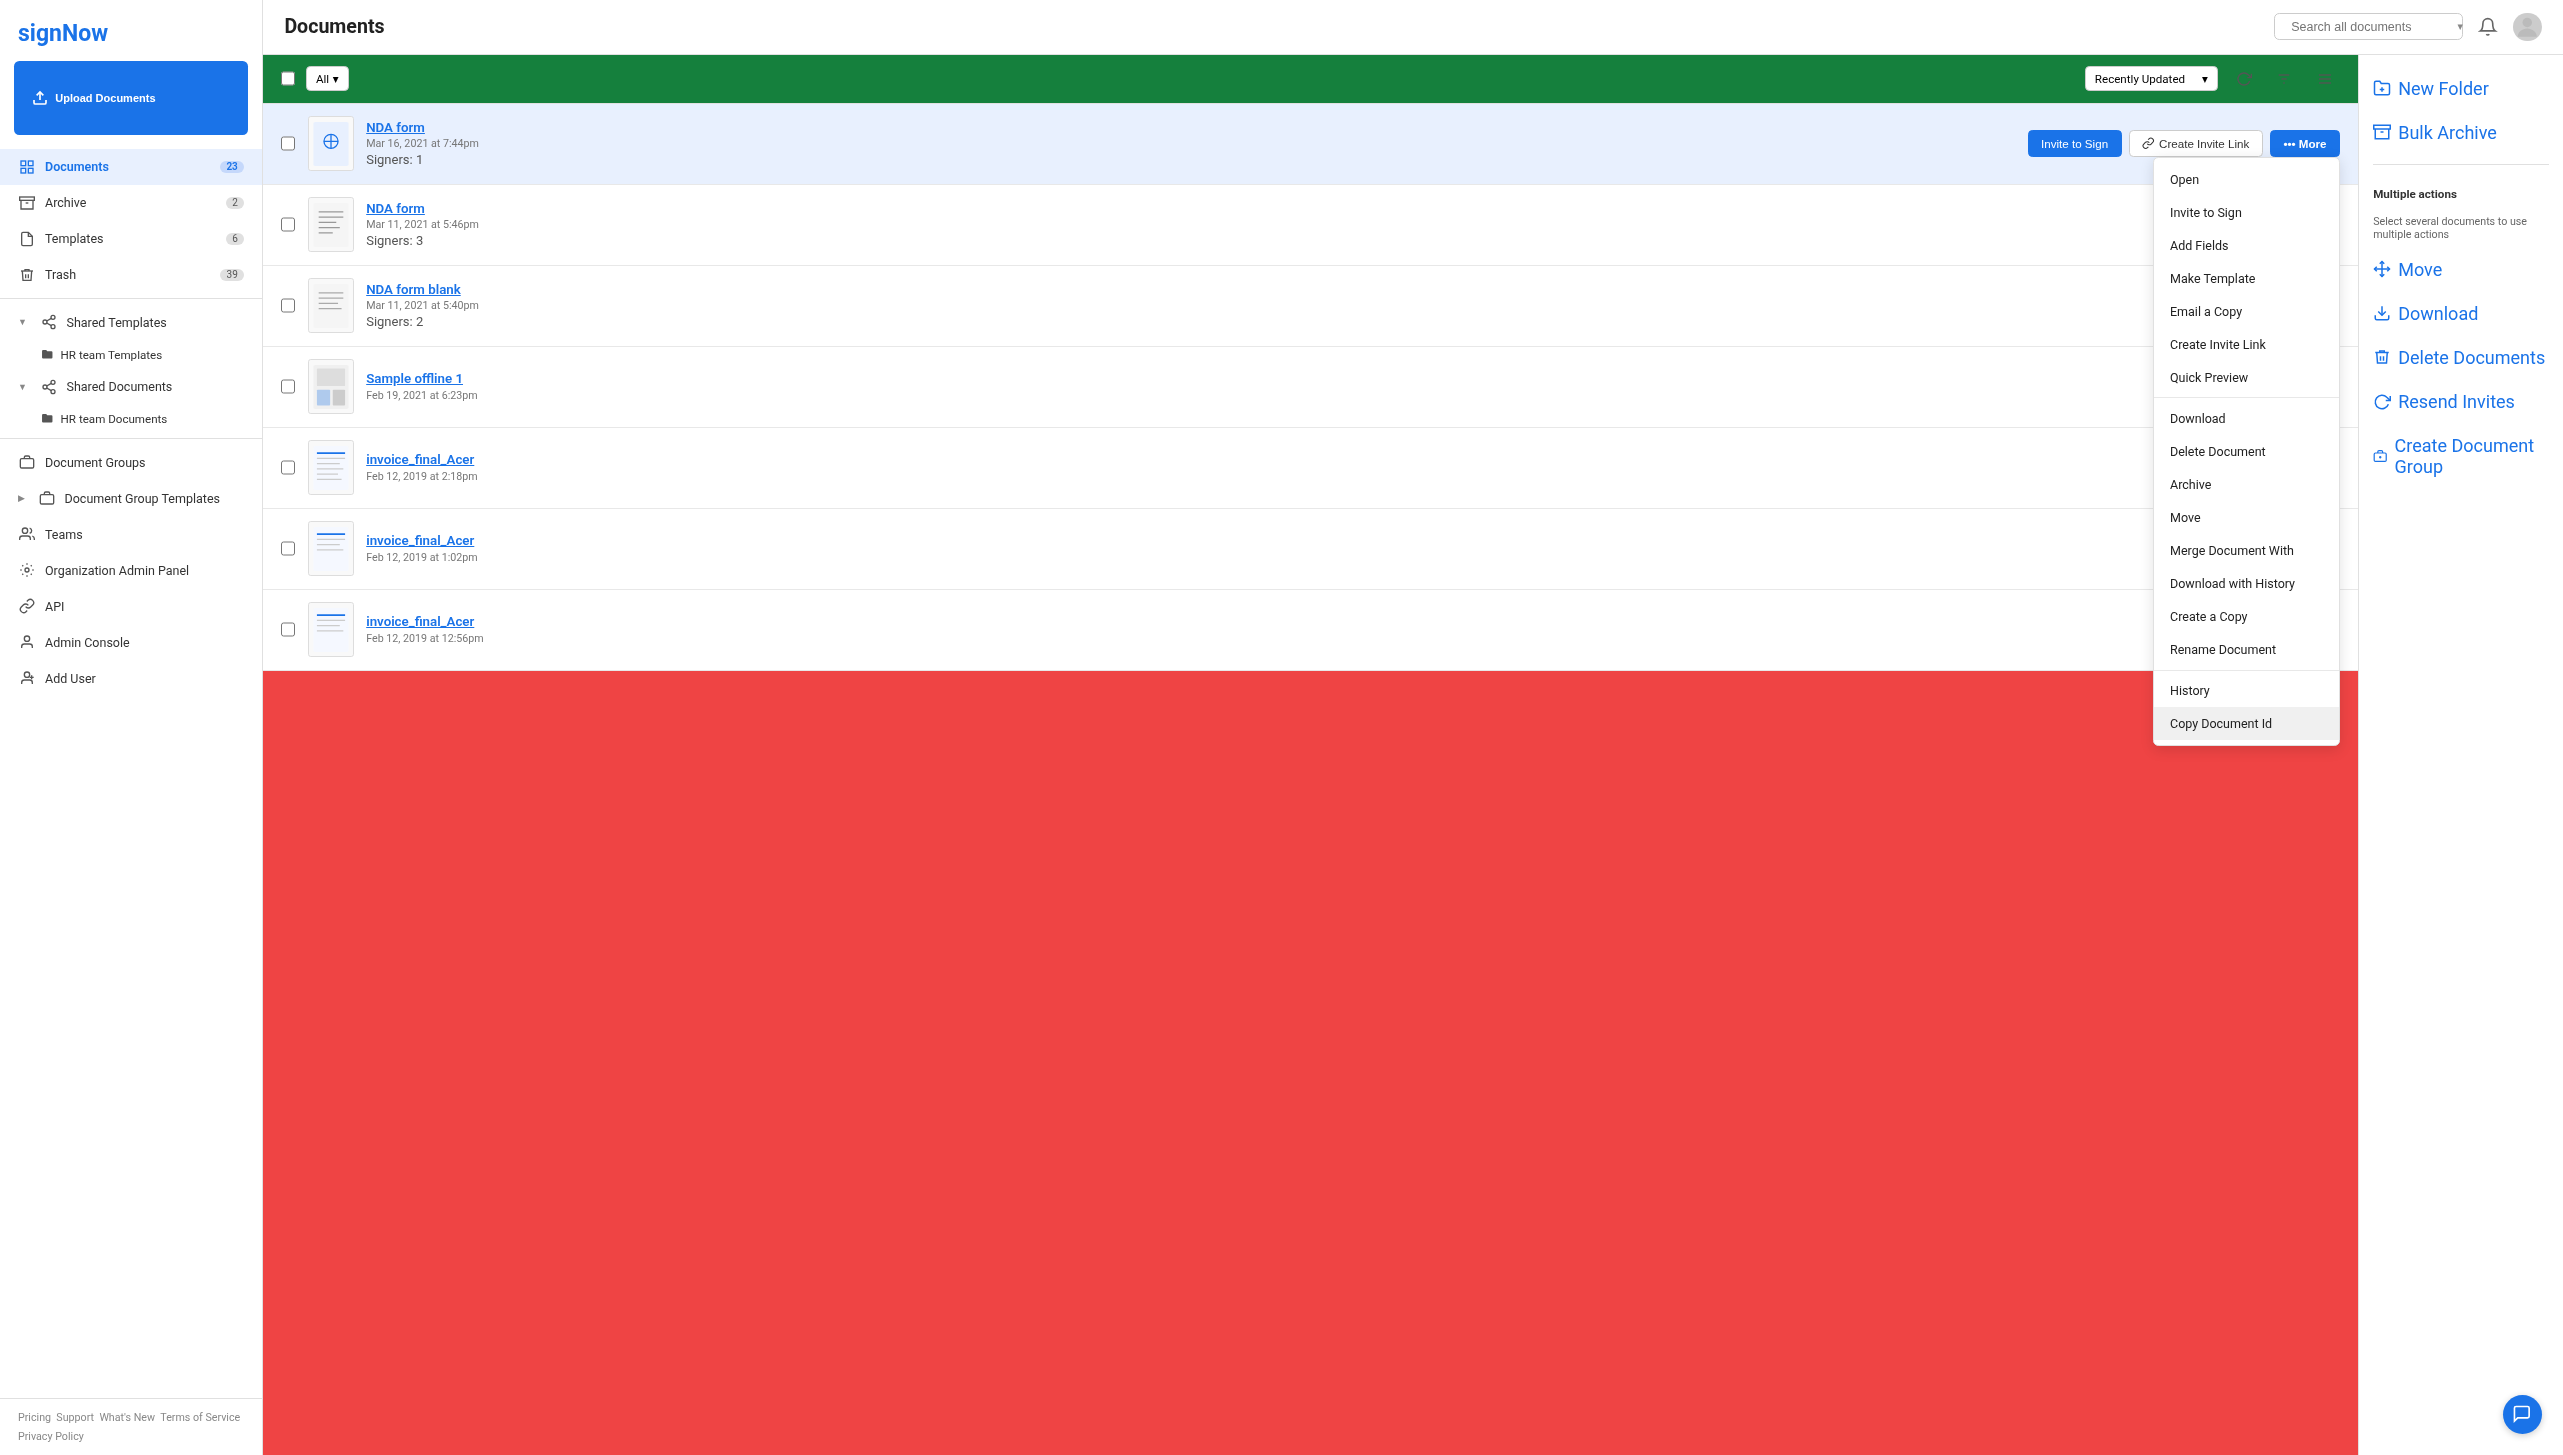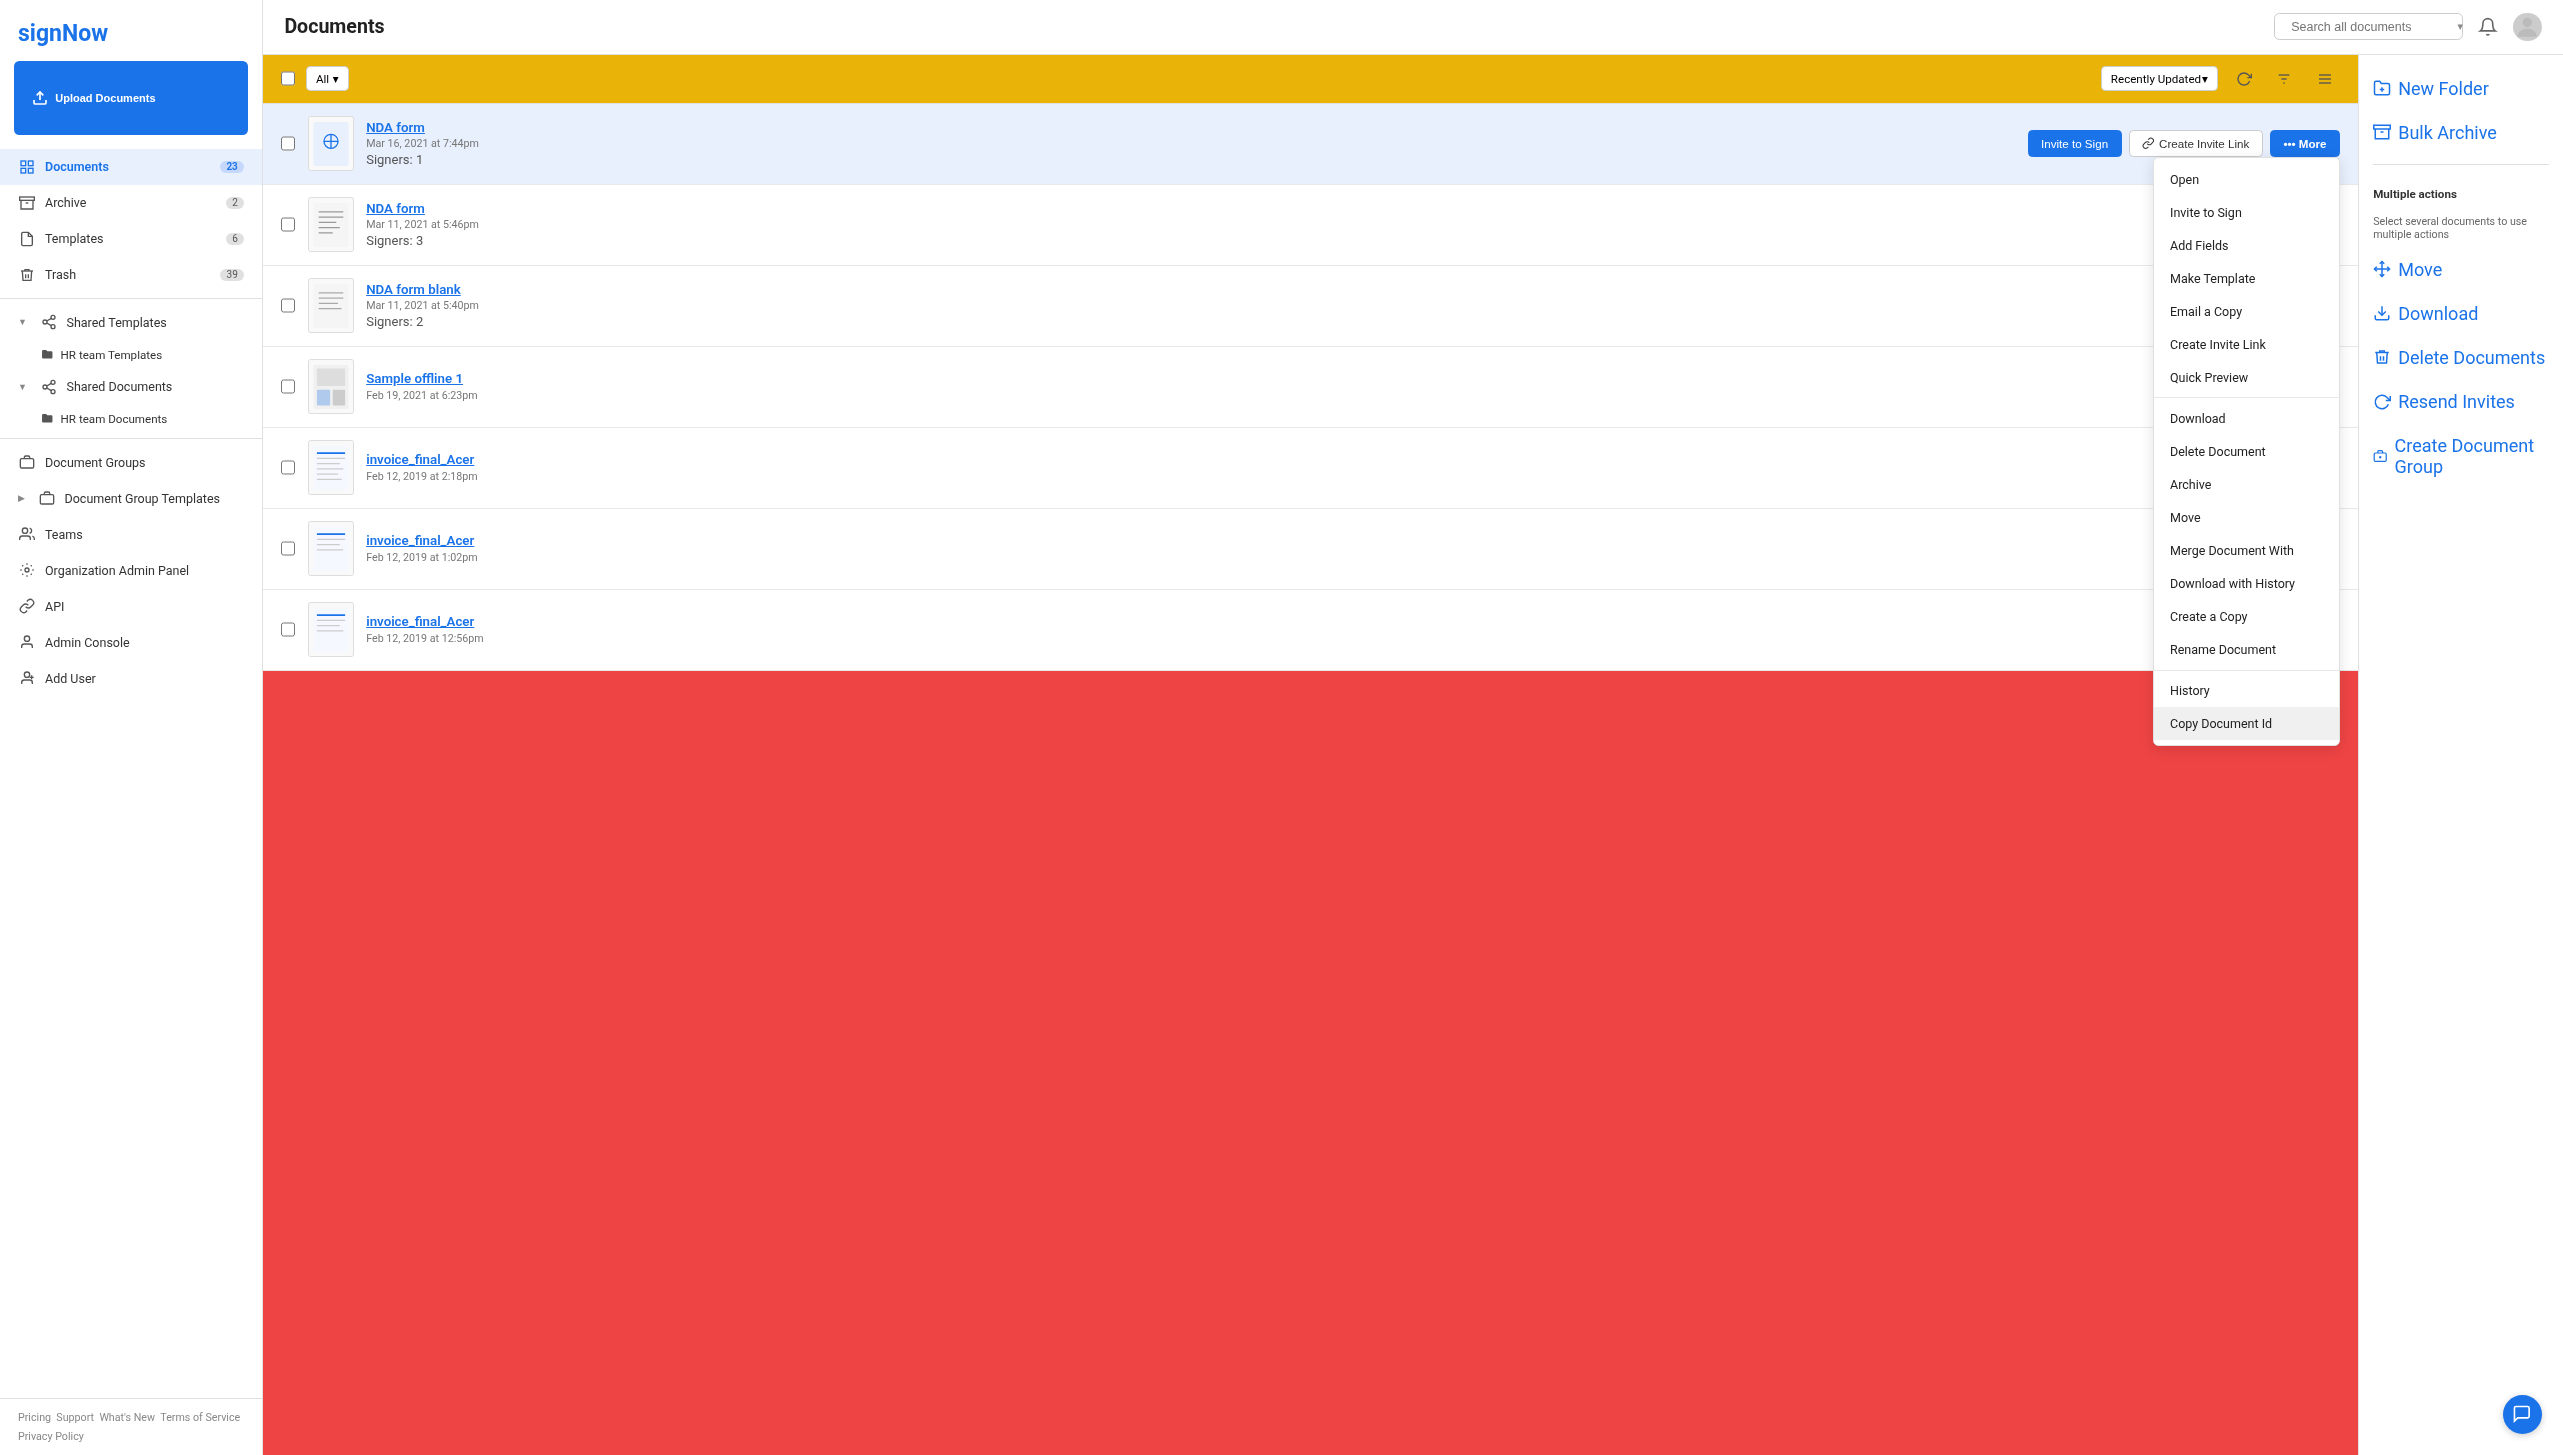--- a/index.html
+++ b/index.html
@@ -118,21 +118,21 @@
     }
     .bell-icon, .avatar-icon {
       width: 28.5px; height: 28.5px;
       display: flex; align-items: center; justify-content: center;
       cursor: pointer; color: #666; border-radius: 50%;
     }
     .avatar-icon { background: #ccc; border-radius: 50%; overflow: hidden; }
 
     
     #toolbar {
-      background: #eab308;
+      background: #15803d;
       border-bottom: 0.9px solid #e0e0e0;
       padding: 9px 18px;
       display: flex;
       align-items: center;
       gap: 10.7px;
     }
     .filter-select {
       display: flex;
       align-items: center;
       gap: 3.6px;
@@ -140,21 +140,21 @@
       border-radius: 4.4px;
       padding: 4.4px 9px;
       cursor: pointer;
       font-size: 11.6px;
       background: #fff;
     }
     .sort-select {
       margin-left: auto;
       display: flex;
       align-items: center;
-      gap: 1px;
+      gap: 17px;
       border: 0.9px solid #ccc;
       border-radius: 4.4px;
       padding: 4.4px 9px;
       cursor: pointer;
       font-size: 11.6px;
       background: #fff;
     }
     .toolbar-icon-btn {
       width: 30px; height: 30px;
       display: flex; align-items: center; justify-content: center;

